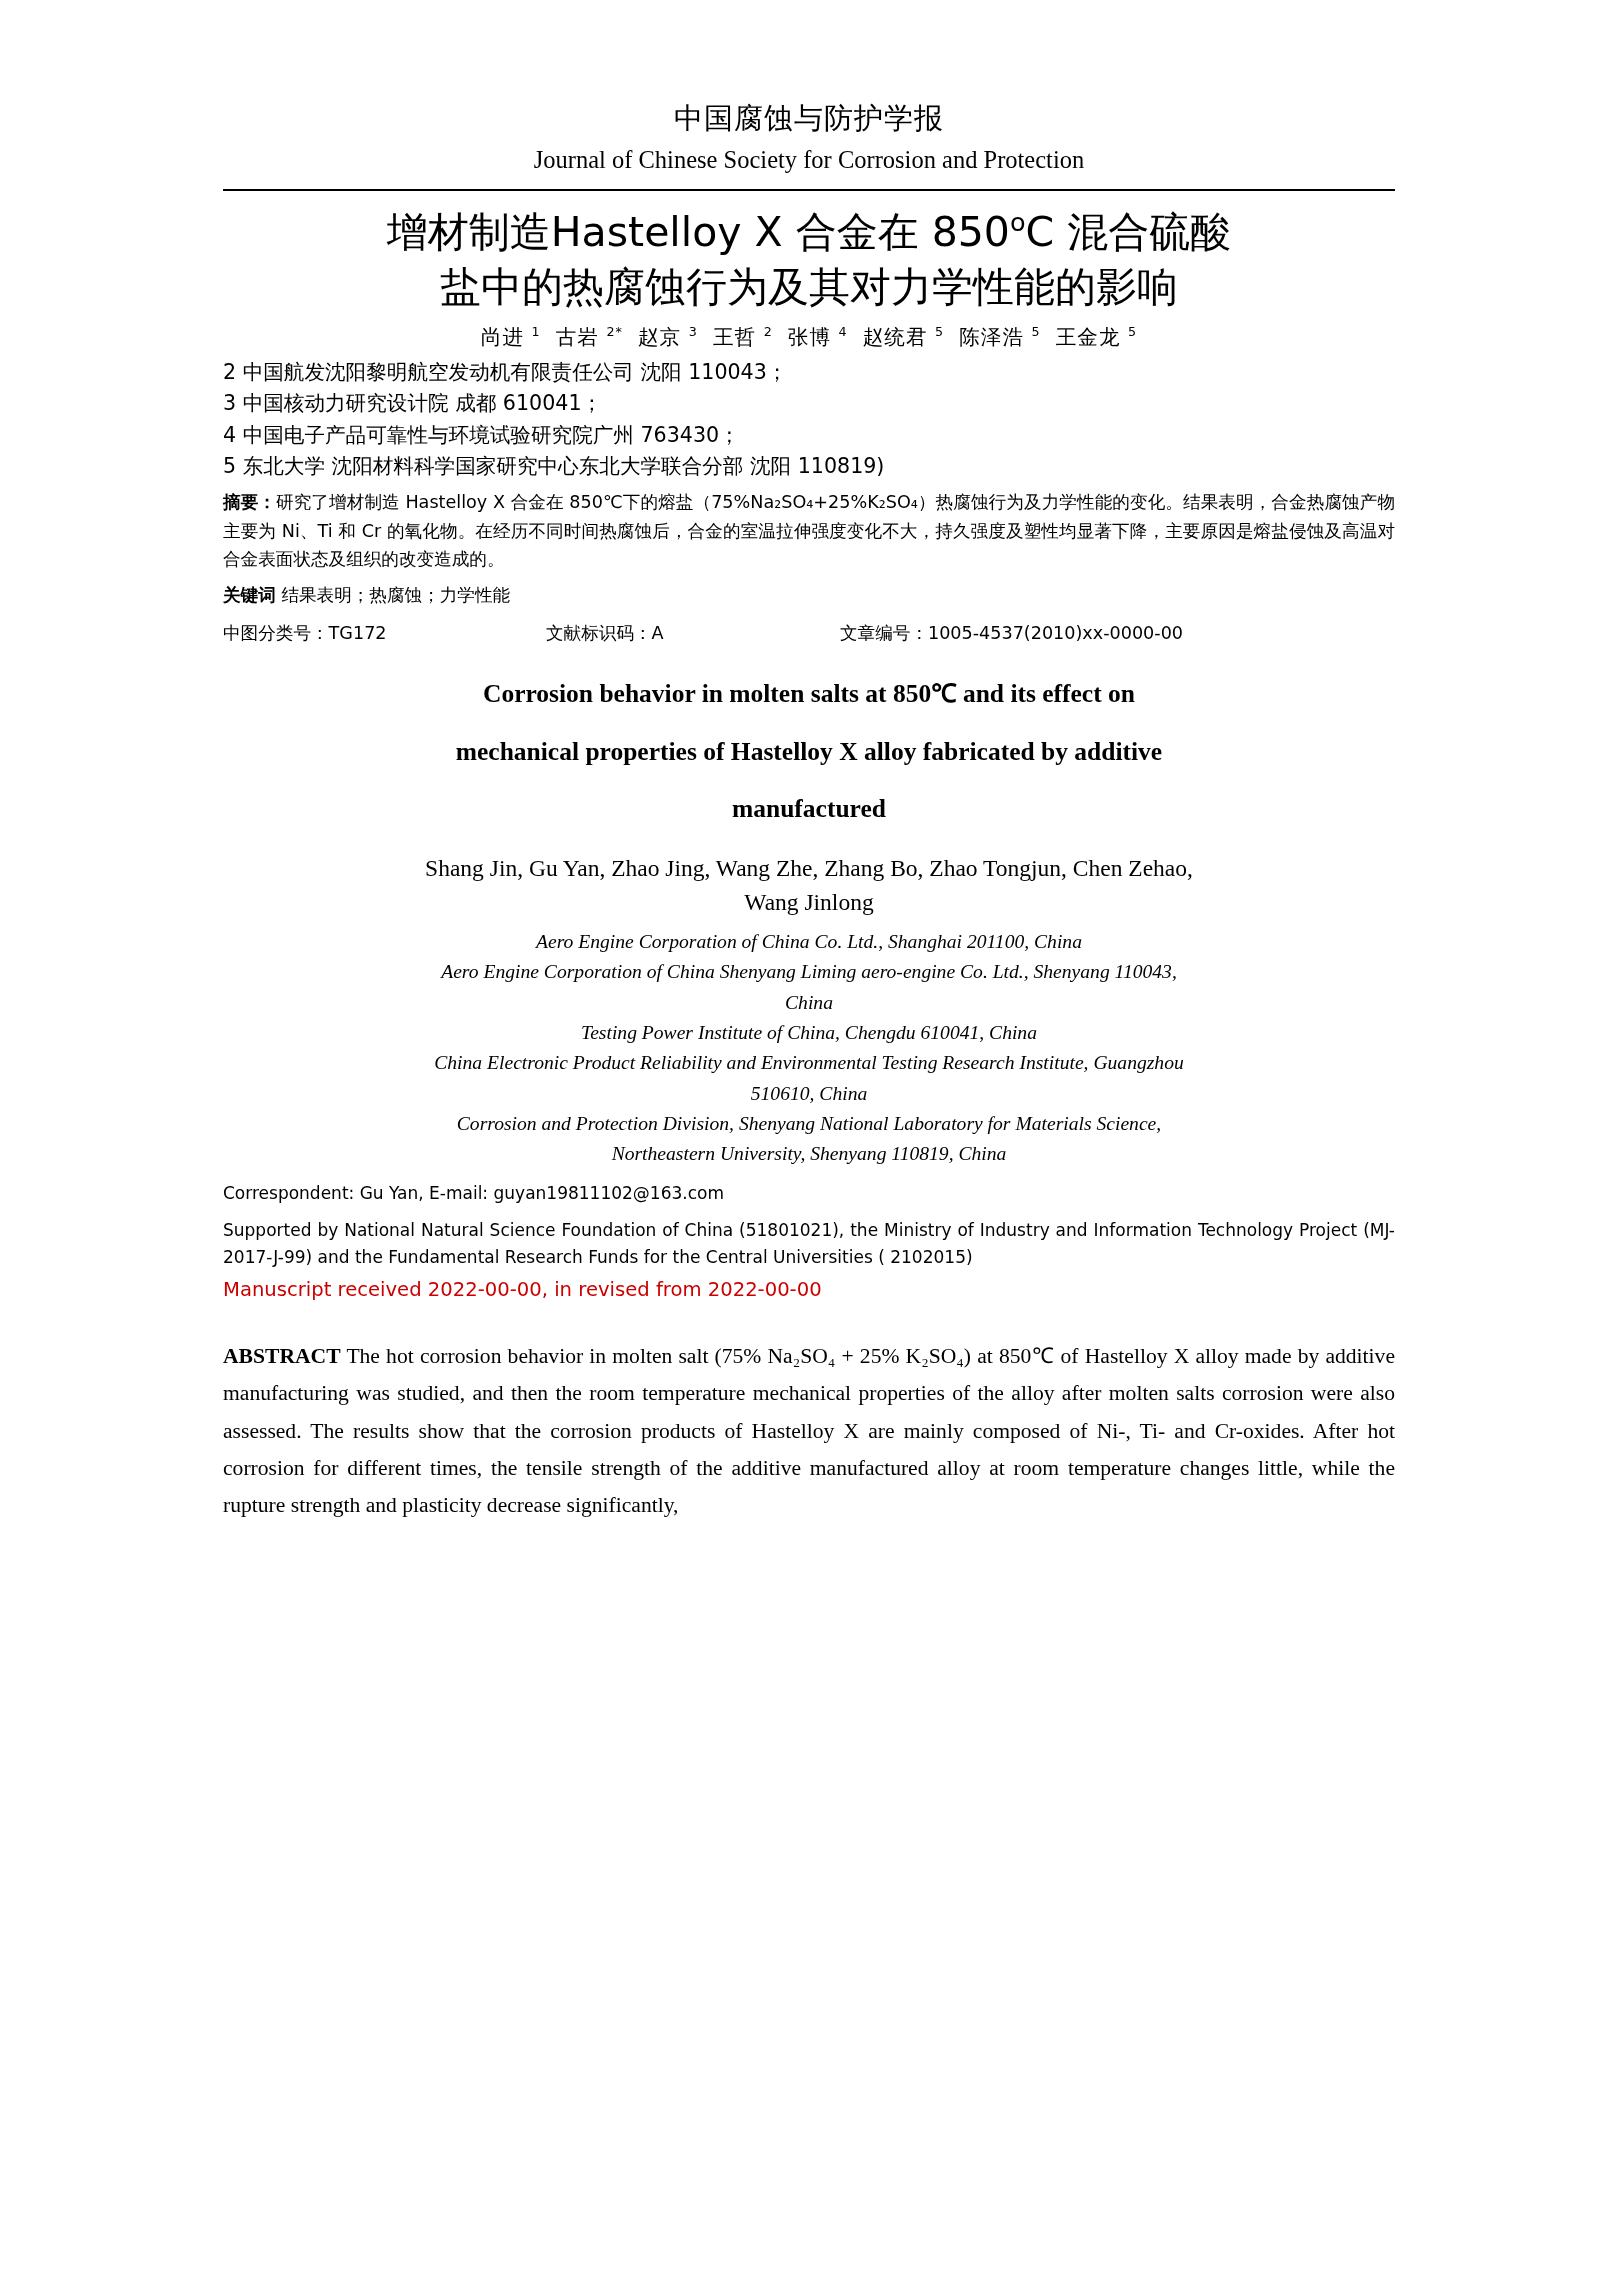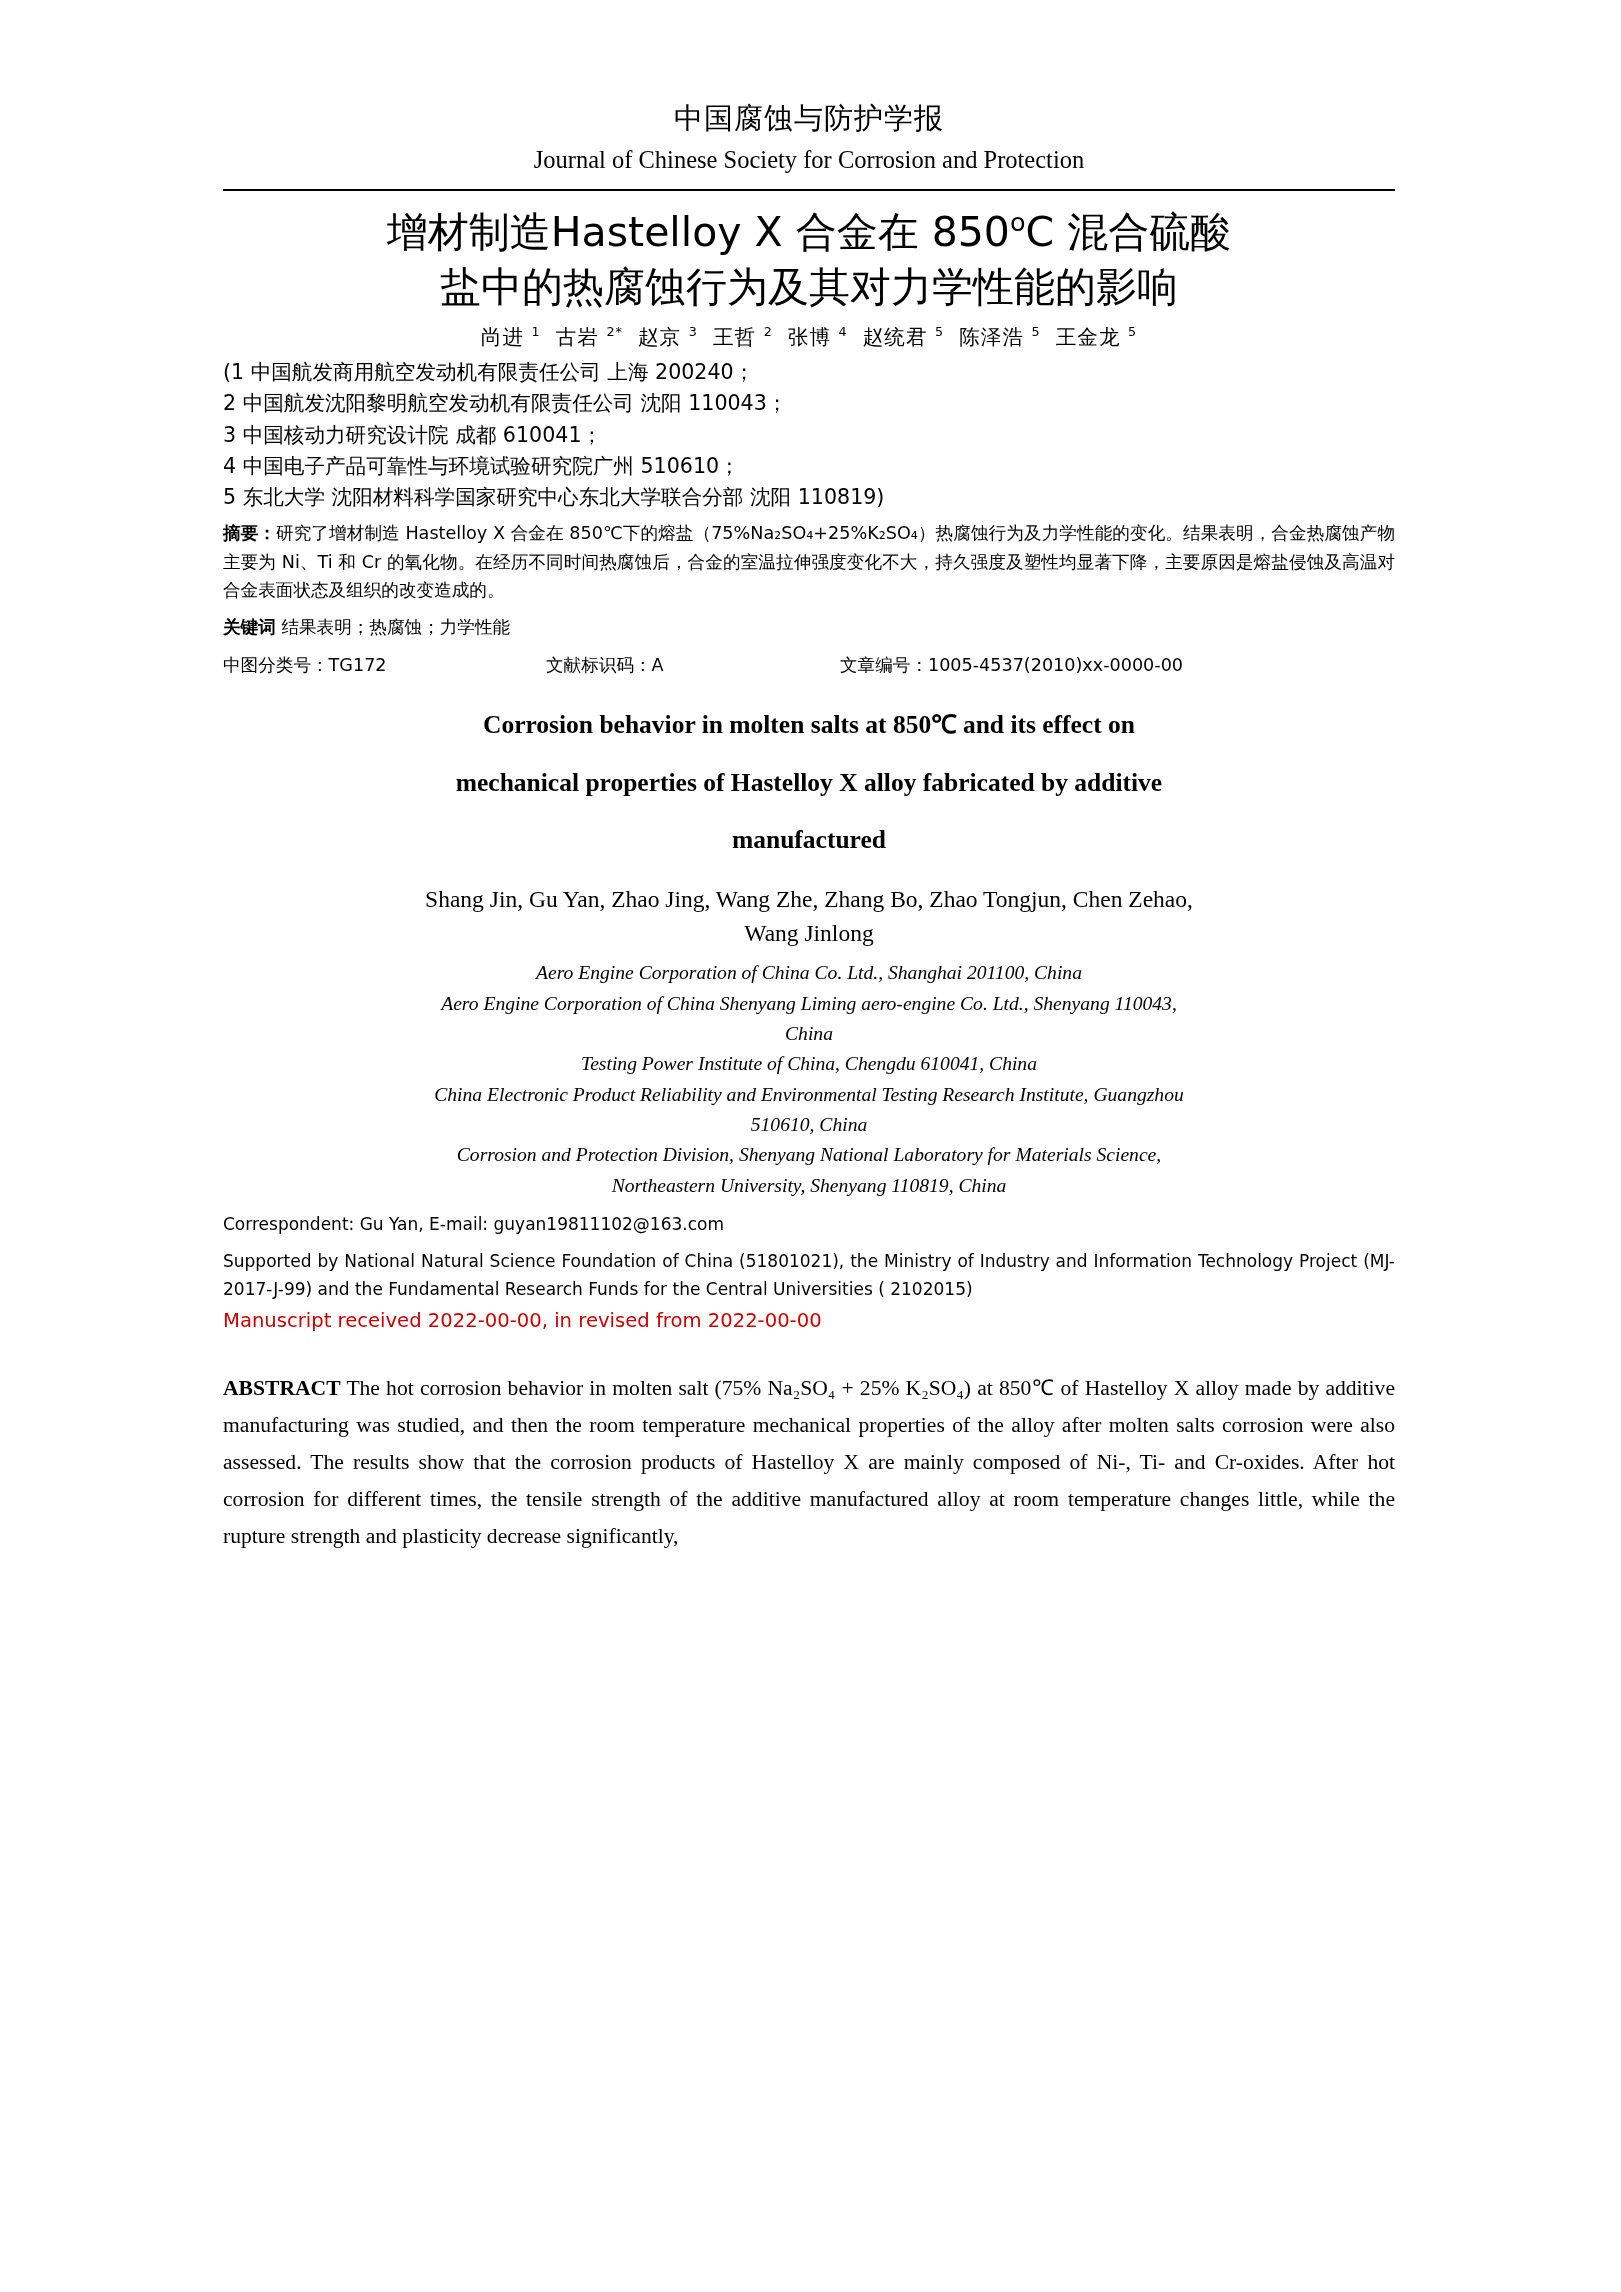--- a/index.html
+++ b/index.html
@@ -172,24 +172,23 @@
     <h1 class="title-cn">
       <span>增材制造Hastelloy X 合金在 850</span><span class="sup-c">o</span><span>C 混合硫酸</span><br>
       <span>盐中的热腐蚀行为及其对力学性能的影响</span>
     </h1>
 
     <div class="authors-cn">
       尚进 <sup>1</sup>&nbsp; 古岩 <sup>2*</sup>&nbsp; 赵京 <sup>3</sup>&nbsp; 王哲 <sup>2</sup>&nbsp; 张博 <sup>4</sup>&nbsp; 赵统君 <sup>5</sup>&nbsp; 陈泽浩 <sup>5</sup>&nbsp; 王金龙 <sup>5</sup>
     </div>
 
     <div class="affil-cn">
-      <div>(1 中国航发商用航空发动机有限责任公司  上海  200240；</div>
       <div>2 中国航发沈阳黎明航空发动机有限责任公司  沈阳  110043；</div>
       <div>3  中国核动力研究设计院  成都  610041；</div>
-      <div>4 中国电子产品可靠性与环境试验研究院广州  510610；</div>
+      <div>4 中国电子产品可靠性与环境试验研究院广州  763430；</div>
       <div>5 东北大学  沈阳材料科学国家研究中心东北大学联合分部  沈阳  110819)</div>
     </div>
 
     <div class="abs-cn">
       <b>摘要：</b><span>研究了增材制造 Hastelloy X 合金在 850℃下的熔盐（75%Na₂SO₄+25%K₂SO₄）热腐蚀行为及力学性能的变化。结果表明，合金热腐蚀产物主要为 Ni、Ti 和 Cr 的氧化物。在经历不同时间热腐蚀后，合金的室温拉伸强度变化不大，持久强度及塑性均显著下降，主要原因是熔盐侵蚀及高温对合金表面状态及组织的改变造成的。</span>
     </div>
 
     <div class="kw-cn">
       <b>关键词</b>&nbsp;<span>结果表明；热腐蚀；力学性能</span>
     </div>

